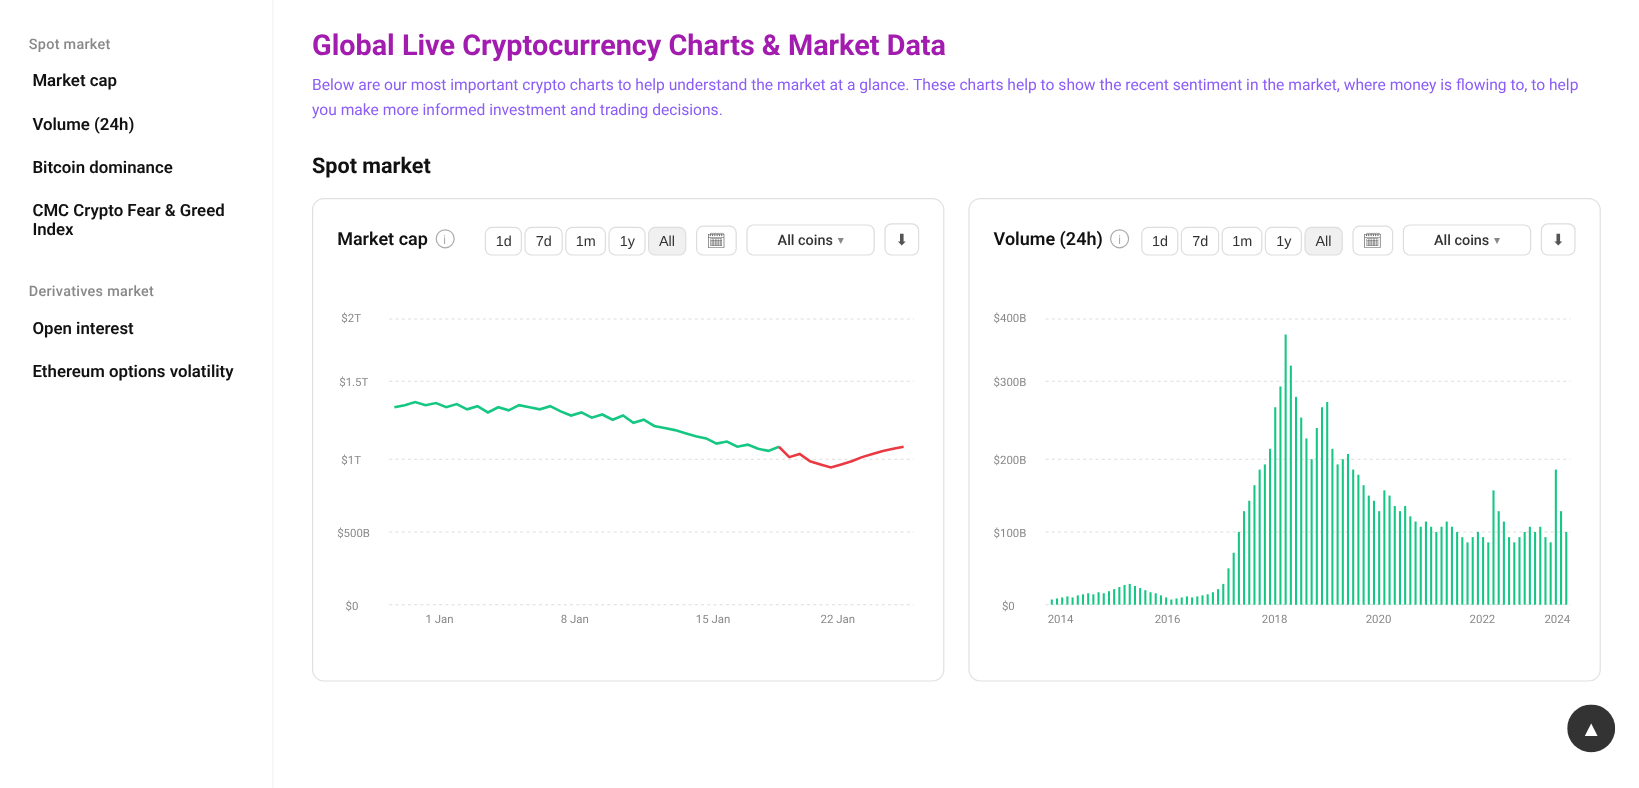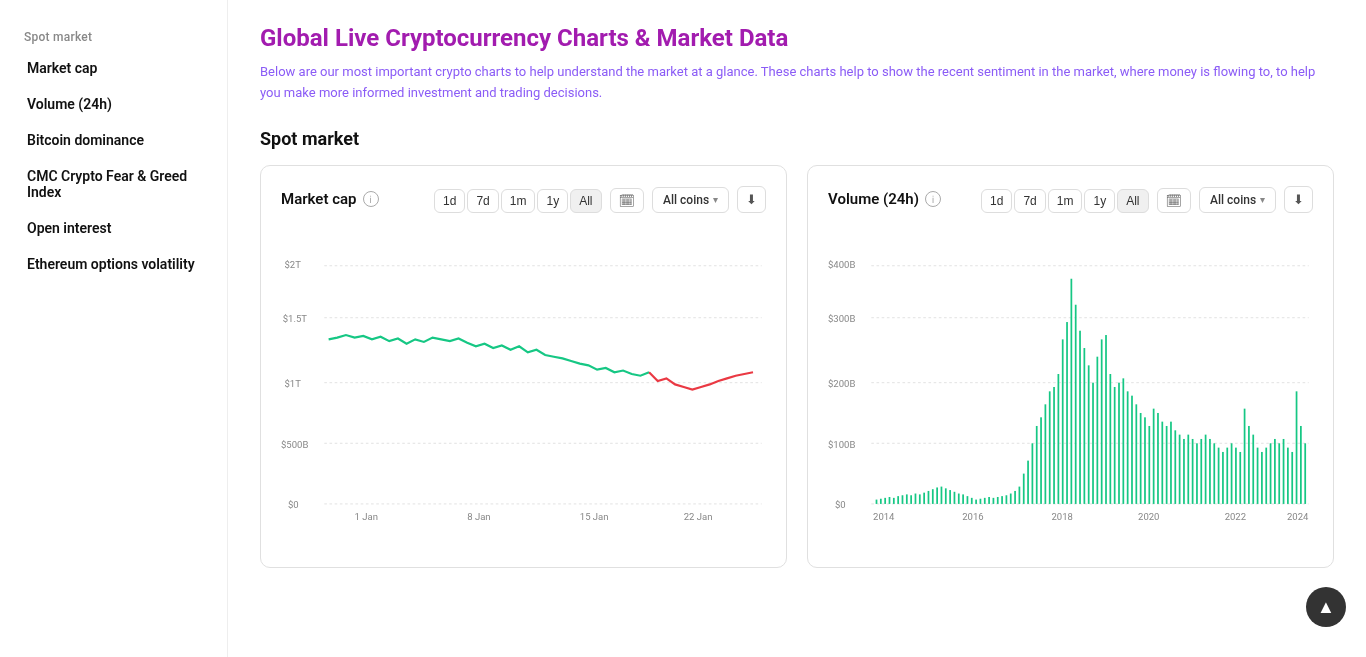--- a/index.html
+++ b/index.html
@@ -123,21 +123,21 @@
       border-radius: 6px;
       background: #fff;
       cursor: pointer;
       color: #555;
       font-size: 13px;
     }
     .filter-dropdown {
       display: flex;
       align-items: center;
       gap: 4px;
-      padding: 5px 10px;
+      padding: 5px 25px;
       border: 1px solid #ddd;
       border-radius: 6px;
       font-size: 12px;
       color: #333;
       cursor: pointer;
       background: #fff;
       font-weight: 500;
     }
     .filter-dropdown .chevron { font-size: 10px; color: #888; }
     .download-btn {
@@ -194,20 +194,21 @@
 </head>
 <body>
 
 <div class="sidebar">
   <div class="sidebar-section-label">Spot market</div>
   <div class="sidebar-item">Market cap</div>
   <div class="sidebar-item">Volume (24h)</div>
   <div class="sidebar-item">Bitcoin dominance</div>
   <div class="sidebar-item">CMC Crypto Fear &amp; Greed Index</div>
 
+  <div class="sidebar-section-label" style="margin-top:16px;">Derivatives market</div>
   <div class="sidebar-item">Open interest</div>
   <div class="sidebar-item">Ethereum options volatility</div>
 </div>
 
 <div class="main">
   <h1 class="page-title">Global Live Cryptocurrency Charts &amp; Market Data</h1>
   <p class="page-description">Below are our most important crypto charts to help understand the market at a glance. These charts help to show the recent sentiment in the market, where money is flowing to, to help you make more informed investment and trading decisions.</p>
   <h2 class="section-title">Spot market</h2>
 
   <div class="charts-grid">

